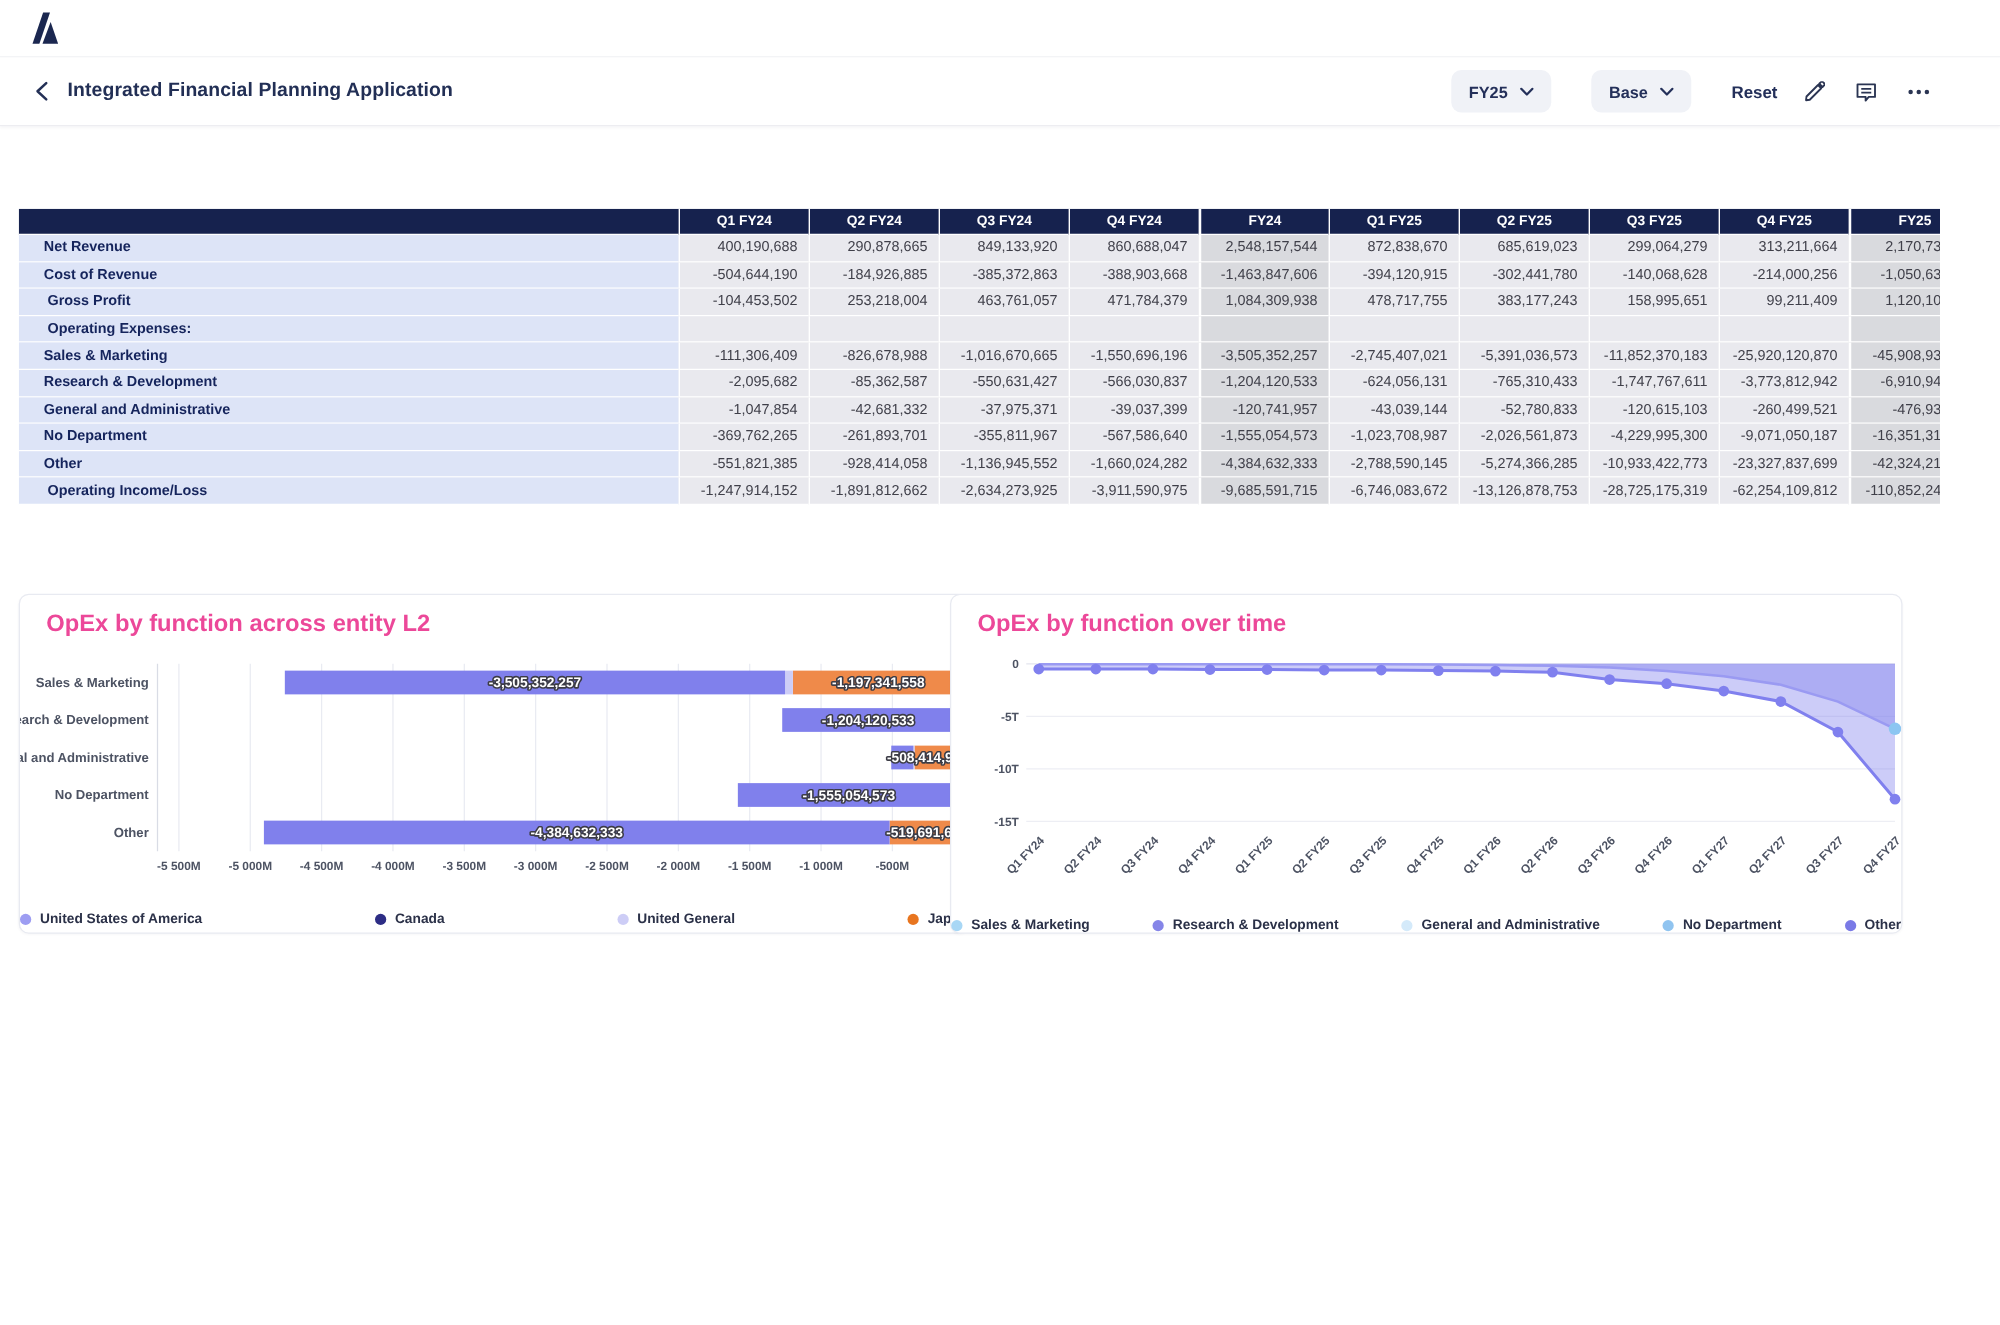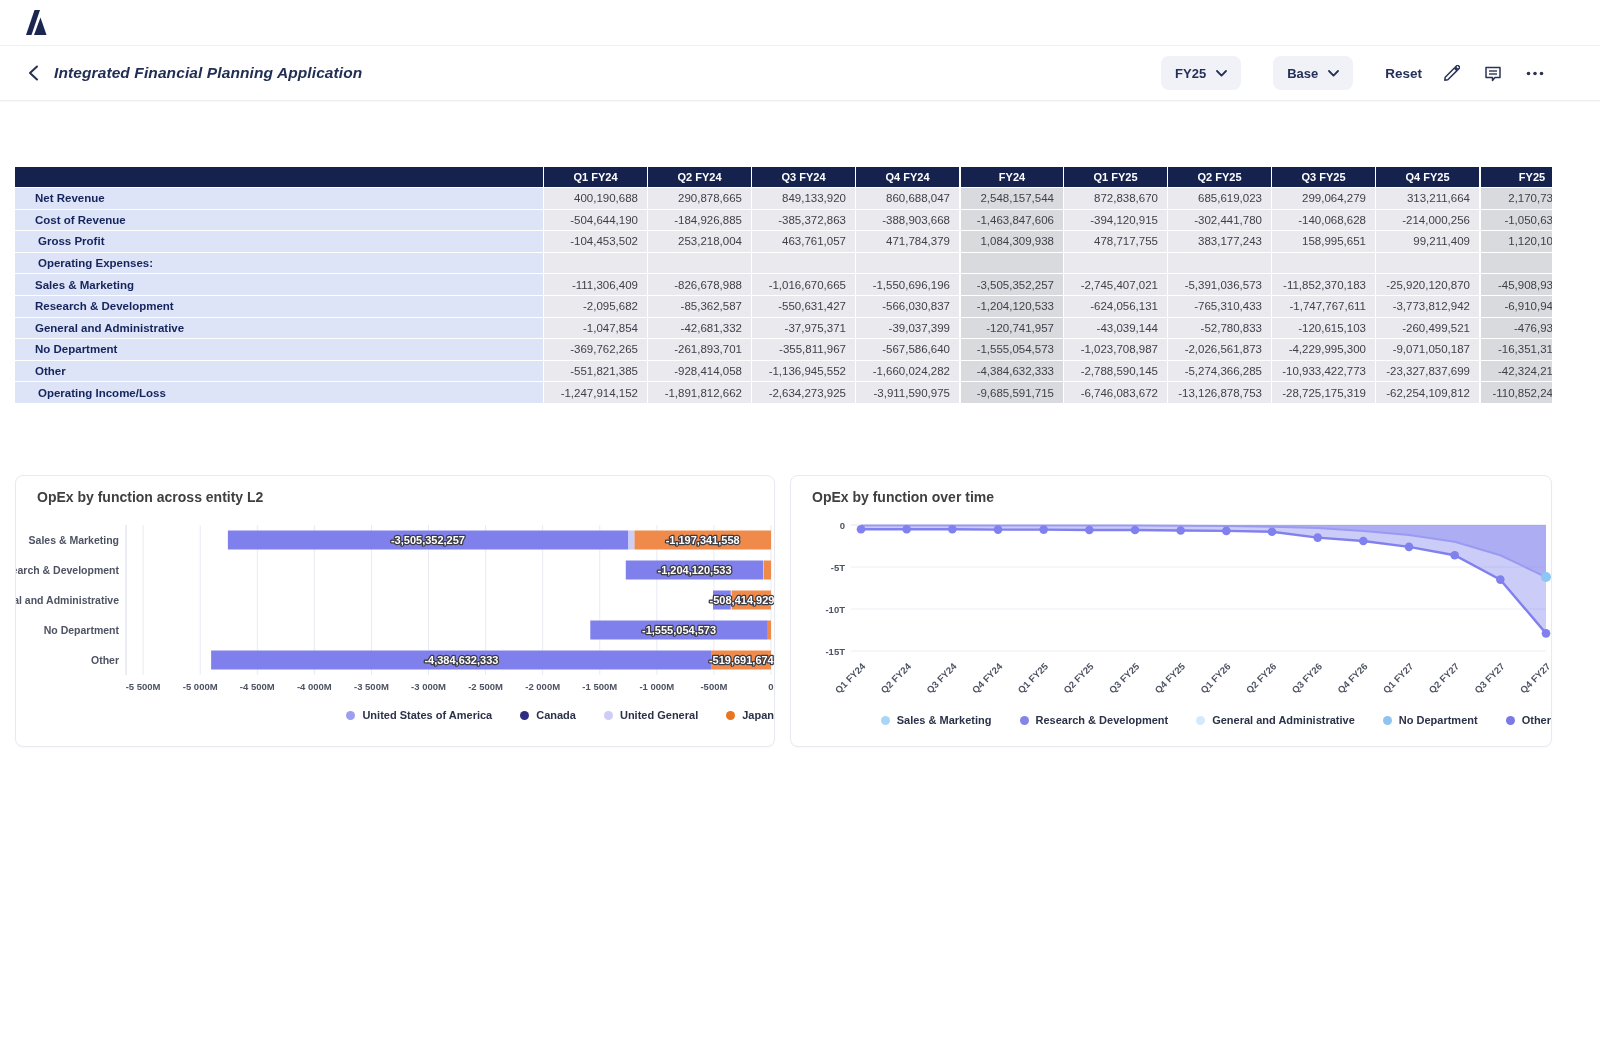--- a/index.html
+++ b/index.html
@@ -1,21 +1,21 @@
 <!DOCTYPE html>
 <html><head>
 <meta charset="utf-8">
 <style>
   * { margin:0; padding:0; box-sizing:border-box; }
   html,body { width:1600px; height:1060px; background:#fff; font-family:"Liberation Sans", sans-serif; overflow:hidden; }
 
   
   .topbar { height:46px; background:#fff; border-bottom:1px solid #f0f1f4; display:flex; align-items:center; padding:0 24px; }
   .appbar { height:55px; background:#fff; border-bottom:1px solid #ededf1; box-shadow:0 1px 2px rgba(20,30,60,.04); display:flex; align-items:center; padding:0 52px 0 24px; }
-  .appbar .left { display:flex; align-items:flex-end; gap:12px; flex:1;font-style:italic; }
+  .appbar .left { display:flex; align-items:flex-end; gap:12px; flex:1; }
   .back-btn { width:18px; height:18px; display:flex; align-items:center; justify-content:center; cursor:pointer; }
   .page-title { font-size:15.5px; font-weight:700; color:#222f55; letter-spacing:.1px; }
   .controls { display:flex; align-items:center; }
   .pill { background:#f0f2f7; border-radius:8px; height:34px; padding:0 14px; display:flex; align-items:center; gap:10px; font-size:13px; font-weight:700; color:#24305a; cursor:pointer; }
   .pill + .pill { margin-left:32px; }
   .reset { margin-left:32px; font-size:13.5px; font-weight:700; color:#24305a; cursor:pointer; }
   .iconbtn { margin-left:16px; width:26px; height:26px; display:flex; align-items:center; justify-content:center; cursor:pointer; color:#2b3553; }
   .iconbtn:first-of-type { margin-left:34px; }
 
   
@@ -28,24 +28,24 @@
   td.lab.ind { padding-left:20px; }
   td.val { background:#e9e9ee; color:#3f3f49; text-align:right; padding-right:9px; }
   td.val.tot { background:#d9dade;margin-left:28px; }
   td.val, th.cq { border-left:1px solid #fff; }
   th.ct, td.tot { border-left:2px solid #fff; }
   .clip-pad { display:inline-block; width:21px; }
 
   
   .card { position:absolute; top:475px; background:#fff; border:1px solid #e8eaf1; border-radius:8px; box-shadow:0 1px 2px rgba(20,30,60,.03); }
   .card.left  { left:15px;  width:760px; height:272px; }
-  .card.right { left:790px; width:762px; height:272px; }
-  .card h3 { font-size:14px; font-weight:700; color:#404040; padding:13px 0 0 21px; }
+  .card.right { left:760px; width:762px; height:272px; }
+  .card h3 { font-size:19px; font-weight:700; color:#ec4899; padding:13px 0 0 21px; }
   .card svg { display:block; margin-top:2px; }
-  .legend { display:flex; justify-content:flex-end; gap:28px; margin-top:2px; }
+  .legend { display:flex; justify-content:space-between; gap:28px; margin-top:16px; }
   .legend .item { display:flex; align-items:center; gap:7px; }
   .legend .dot { width:9px; height:9px; border-radius:50%; }
   .legend .lbl { font-size:11px; font-weight:700; color:#2b3148; }
 </style>
 </head>
 <body>
 
 <div class="topbar">
   <svg width="24" height="27" viewBox="0 0 24 27">
     <polygon points="2,26 10.5,1 16,1 7.5,26" fill="#1b2750"></polygon>

